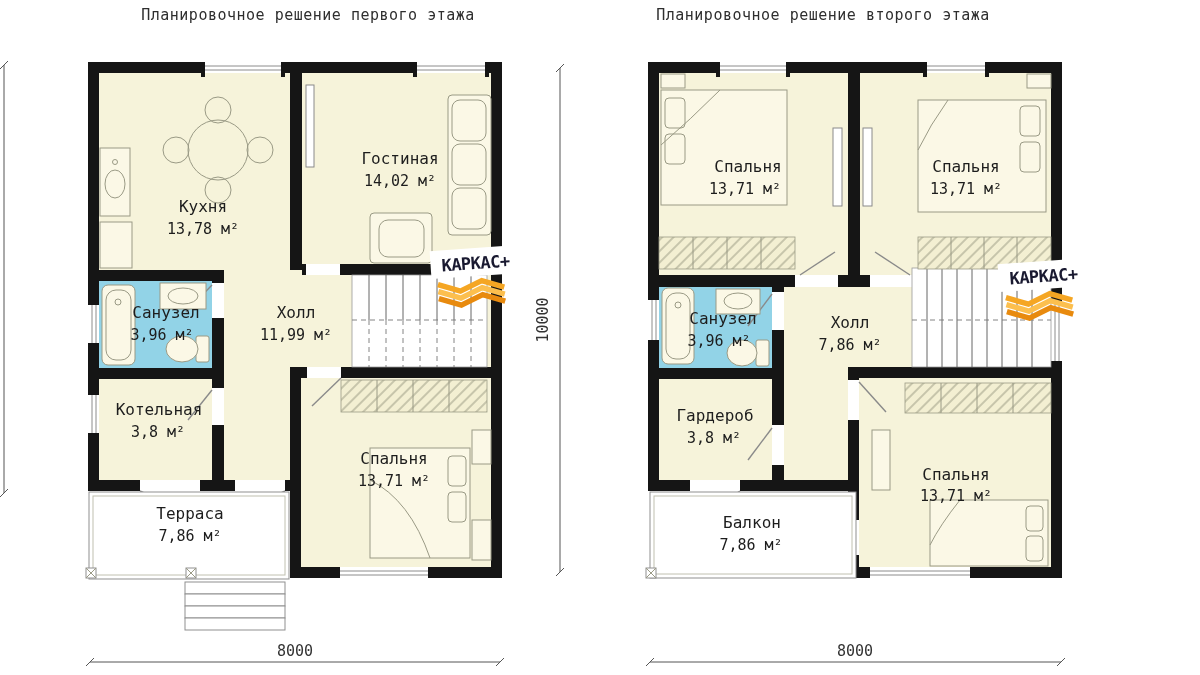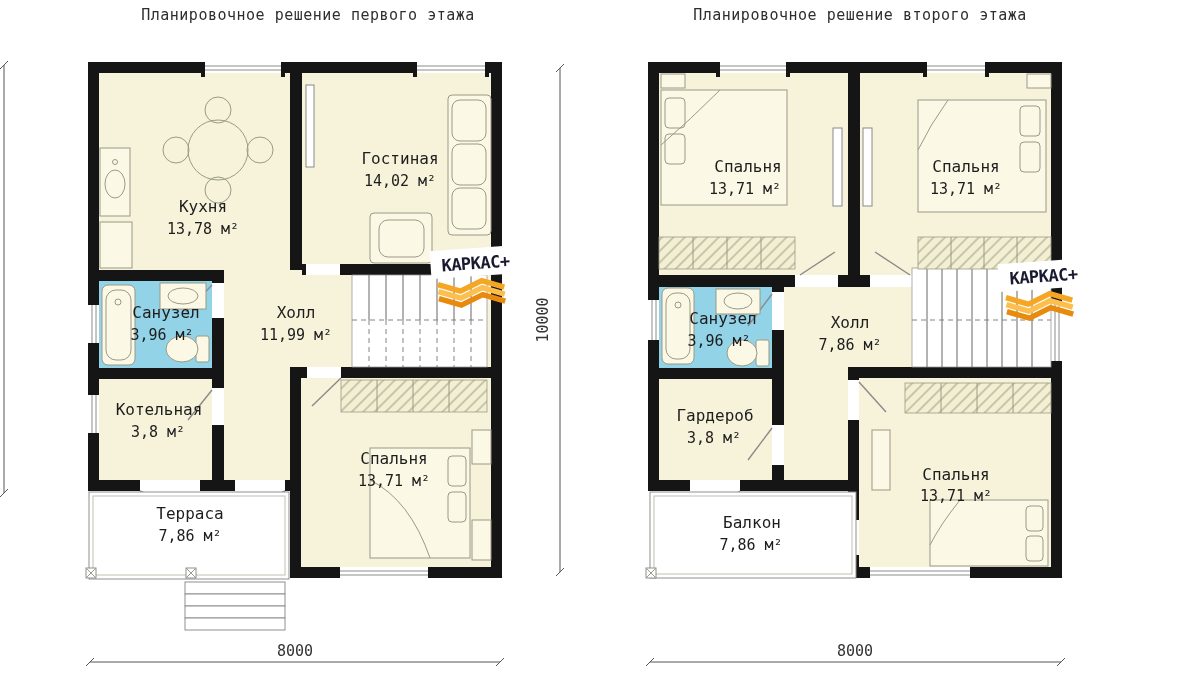--- a/index.html
+++ b/index.html
@@ -1,21 +1,21 @@
 <!DOCTYPE html>
 <html style="--c-wall: #151515; --c-room_fill: #f6f3da; --c-bath_fill: #92d3e7; --c-furniture_stroke: #9a9a85; --c-logo_text: #191930; --c-logo_orange1: #f5a623; --c-logo_orange2: #fcbf4e; --c-logo_orange3: #e88a0e;"><head>
 <meta charset="utf-8">
 <style>
   html,body{margin:0;padding:0;background:#fff;}
   #stage{position:relative;width:1200px;height:675px;background:#fff;overflow:hidden;
          font-family:"DejaVu Sans Mono",monospace;}
   .plan-title{position:absolute;top:6px;width:440px;text-align:center;
               font-size:15px;color:#2e2e2e;letter-spacing:.5px;}
   #title-first{left:88px;}
-  #title-second{left:640px;text-align:center;}
+  #title-second{left:603px;text-align:center;}
   svg text{font-family:"DejaVu Sans Mono",monospace;text-anchor:middle;fill:#1d1d1d;}
   .rname{font-size:16px;}
   .rarea{font-size:15px;}
   .dimtxt{font-size:15px;fill:#333;}
   .wall{fill:var(--c-wall,#151515);}
   .room{fill:var(--c-room_fill,#f6f3da);}
   .bath{fill:var(--c-bath_fill,#92d3e7);}
   .win{fill:#ffffff;}
   .winline{stroke:#8c8c8c;stroke-width:1;fill:none;}
   .open{fill:#ffffff;}

